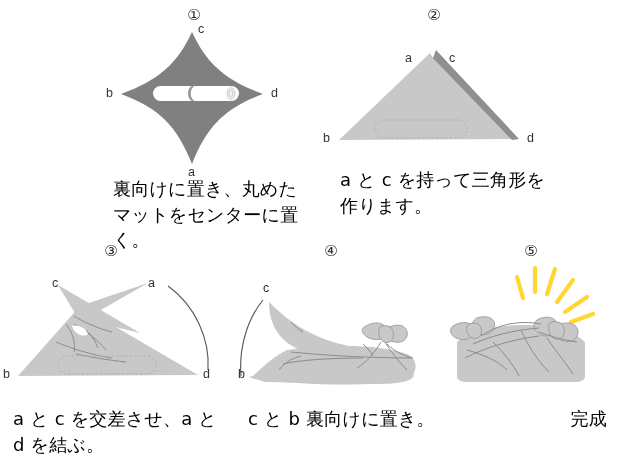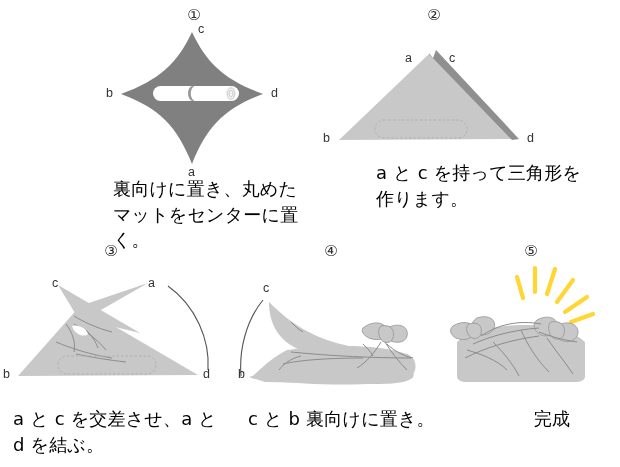--- a/index.html
+++ b/index.html
@@ -107,21 +107,21 @@
       <path d="M 109 31 L 116 28 L 113 36 Z" fill="#ffffff"></path>
 
       <rect x="55" y="98" width="92" height="18" rx="9" ry="9" fill="none" stroke="#b0b0b0" stroke-width="1" stroke-dasharray="2.5 2"></rect>
     </svg>
 
     <div class="lbl" style="left: 85px;  top: 48px;">a</div>
     <div class="lbl" style="left: 129px; top: 48px;">c</div>
     <div class="lbl" style="left: 3px;   top: 128px;">b</div>
     <div class="lbl" style="left: 207px; top: 128px;">d</div>
 
-    <div class="caption" style="left: 20px; top: 156px; width: 230px; margin-left: 36px;">a と c を持って三角形を
+    <div class="caption" style="left: 20px; top: 163px; width: 230px;">a と c を持って三角形を
 作ります。</div>
   </div>
 
   <div class="panel" id="panel-3">
     <div class="step-num" style="left: 100px; top: 4px; width: 22px;">③</div>
 
     <svg width="235" height="150" viewBox="0 0 235 150" style="position:absolute; left:0; top:18px;">
 
       <path d="M 80 48 L 198 117 L 18 118 Z" fill="#c8c8c8"></path>
 
@@ -236,16 +236,16 @@
         <path d="M 28 86 C 46 78, 68 72, 94 70"></path>
         <path d="M 20 100 C 40 90, 64 82, 94 78"></path>
         <path d="M 22 92 C 36 96, 52 102, 62 112"></path>
         <path d="M 48 84 C 58 94, 68 106, 74 118"></path>
         <path d="M 76 72 C 82 86, 92 102, 104 114"></path>
         <path d="M 102 80 C 110 92, 120 104, 128 116"></path>
         <path d="M 94 74 C 104 78, 118 82, 132 84"></path>
       </g>
     </svg>
 
-    <div class="caption" style="left: 52px; top: 166px; width: 110px; text-align: center;">完成</div>
+    <div class="caption" style="left: 52px; top: 166px; width: 110px; text-align: right;">完成</div>
   </div>
 
 </div>
 
 </body></html>

